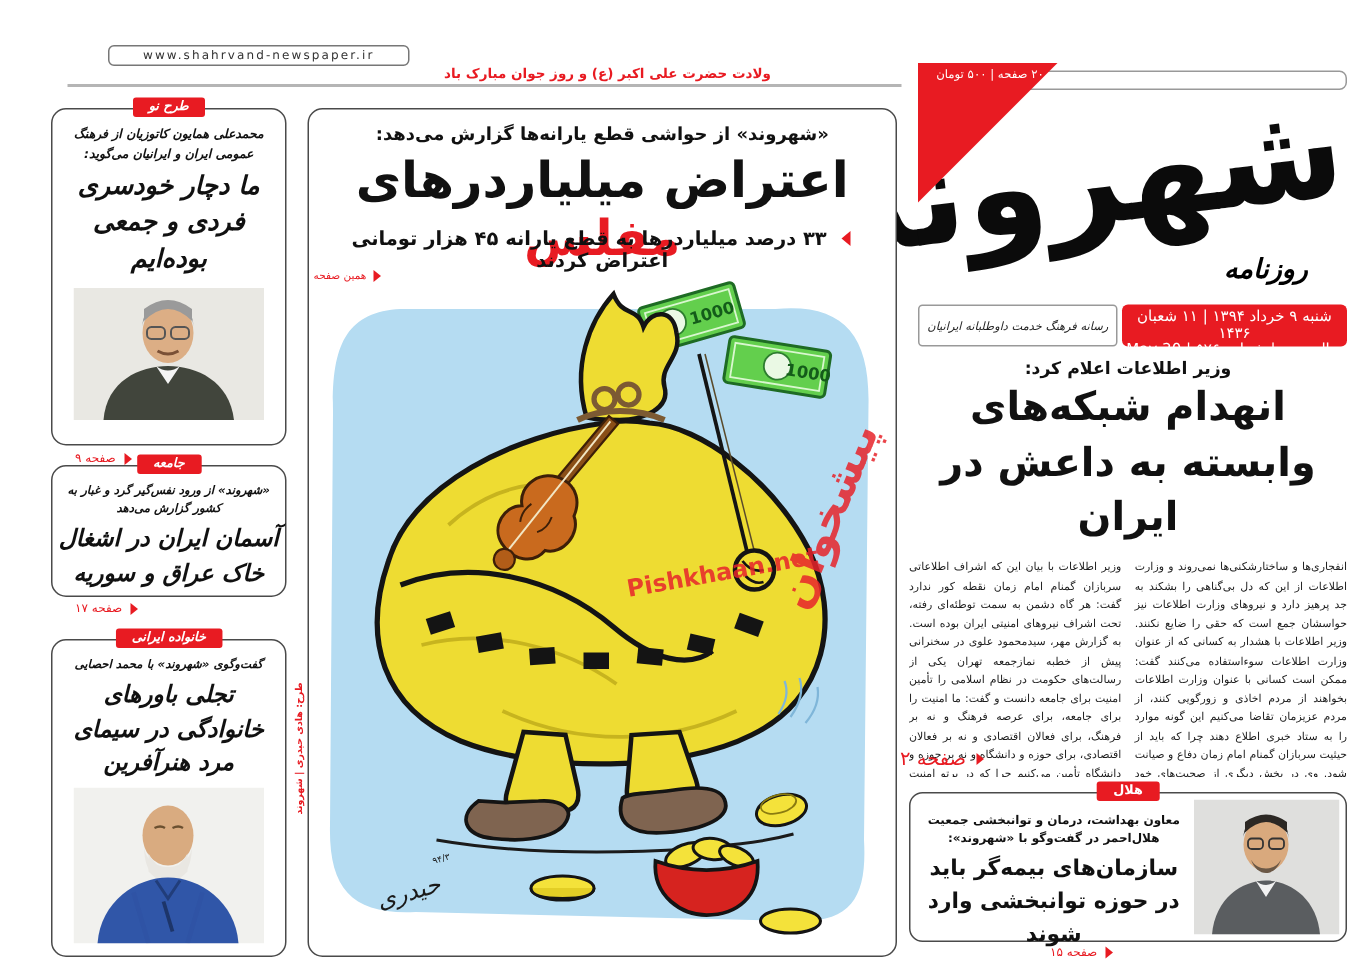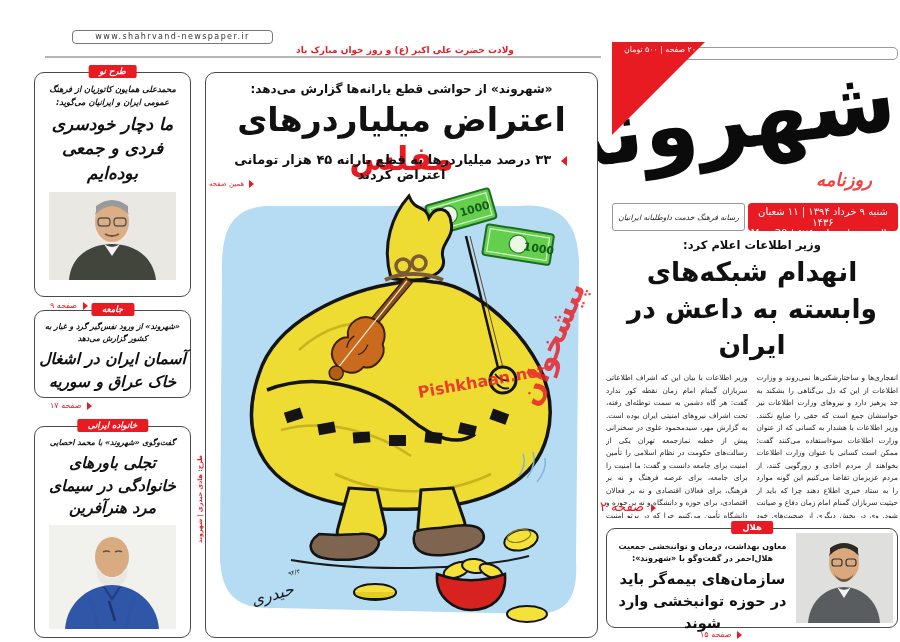--- a/index.html
+++ b/index.html
@@ -15,21 +15,21 @@
   .url-box { left:45px; top:30px; width:201px; height:14px; border:1px solid #777; border-radius:4px;
              background:#fff; font-size:8px; letter-spacing:1.4px; color:#333; text-align:center; line-height:12px;margin-left:27px; }
   .holiday { left:285px; top:45px; width:240px; font-size:9px; font-weight:bold; color:#e81b22; text-align:center; }
 
   
   .mast-bar { left:612px; top:47px; width:286px; height:13px; border:1px solid #999; border-radius:5px; background:#fff; }
   .mast-corner { left:612px; top:42px; width:0; height:0; border-top:93px solid #e81b22; border-right:93px solid transparent; z-index:3; }
   .corner-text { left:613px; top:45px; width:94px; z-index:4; color:#fff; font-size:7.8px; text-align:center; }
   .logo { left:614px; top:52px; width:282px; height:128px; font-size:88px; font-weight:bold; line-height:128px;
           text-align:center; color:#0b0b0b; transform:rotate(-7deg); letter-spacing:-3px; }
-  .rooznameh { left:798px; top:169px; width:92px; font-size:18px; font-weight:bold; font-style:italic; text-align:center; color:#ef4444; }
+  .rooznameh { left:798px; top:169px; width:92px; font-size:18px; font-weight:bold; font-style:italic; text-align:center; color:#000000; }
   .slogan-box { left:612px; top:203px; width:133px; height:28px; border:1px solid #999; border-radius:3px;
                 font-size:7.6px; font-style:italic; color:#222; display:flex; align-items:center; justify-content:center; text-align:center; }
   .date-box { left:748px; top:203px; width:150px; height:28px; background:#e81b22; border-radius:4px; color:#fff;
               font-size:10px; text-align:center; padding-top:3px; line-height:11px; }
 
   
   .side-box { left:34px; width:157px; border:1.5px solid #4a4a4a; border-radius:10px; background:#fff;font-style:italic; }
   .section-tag { position:absolute; top:-8px; left:50%; transform:translateX(-50%); background:#e81b22; color:#fff;
                  font-size:8.5px; font-weight:bold; padding:1px 11px 2px; border-radius:2px; white-space:nowrap; z-index:2; }
   .kicker-s { font-size:8.3px; font-weight:bold; line-height:1.55; text-align:center; padding:10px 6px 0; }

